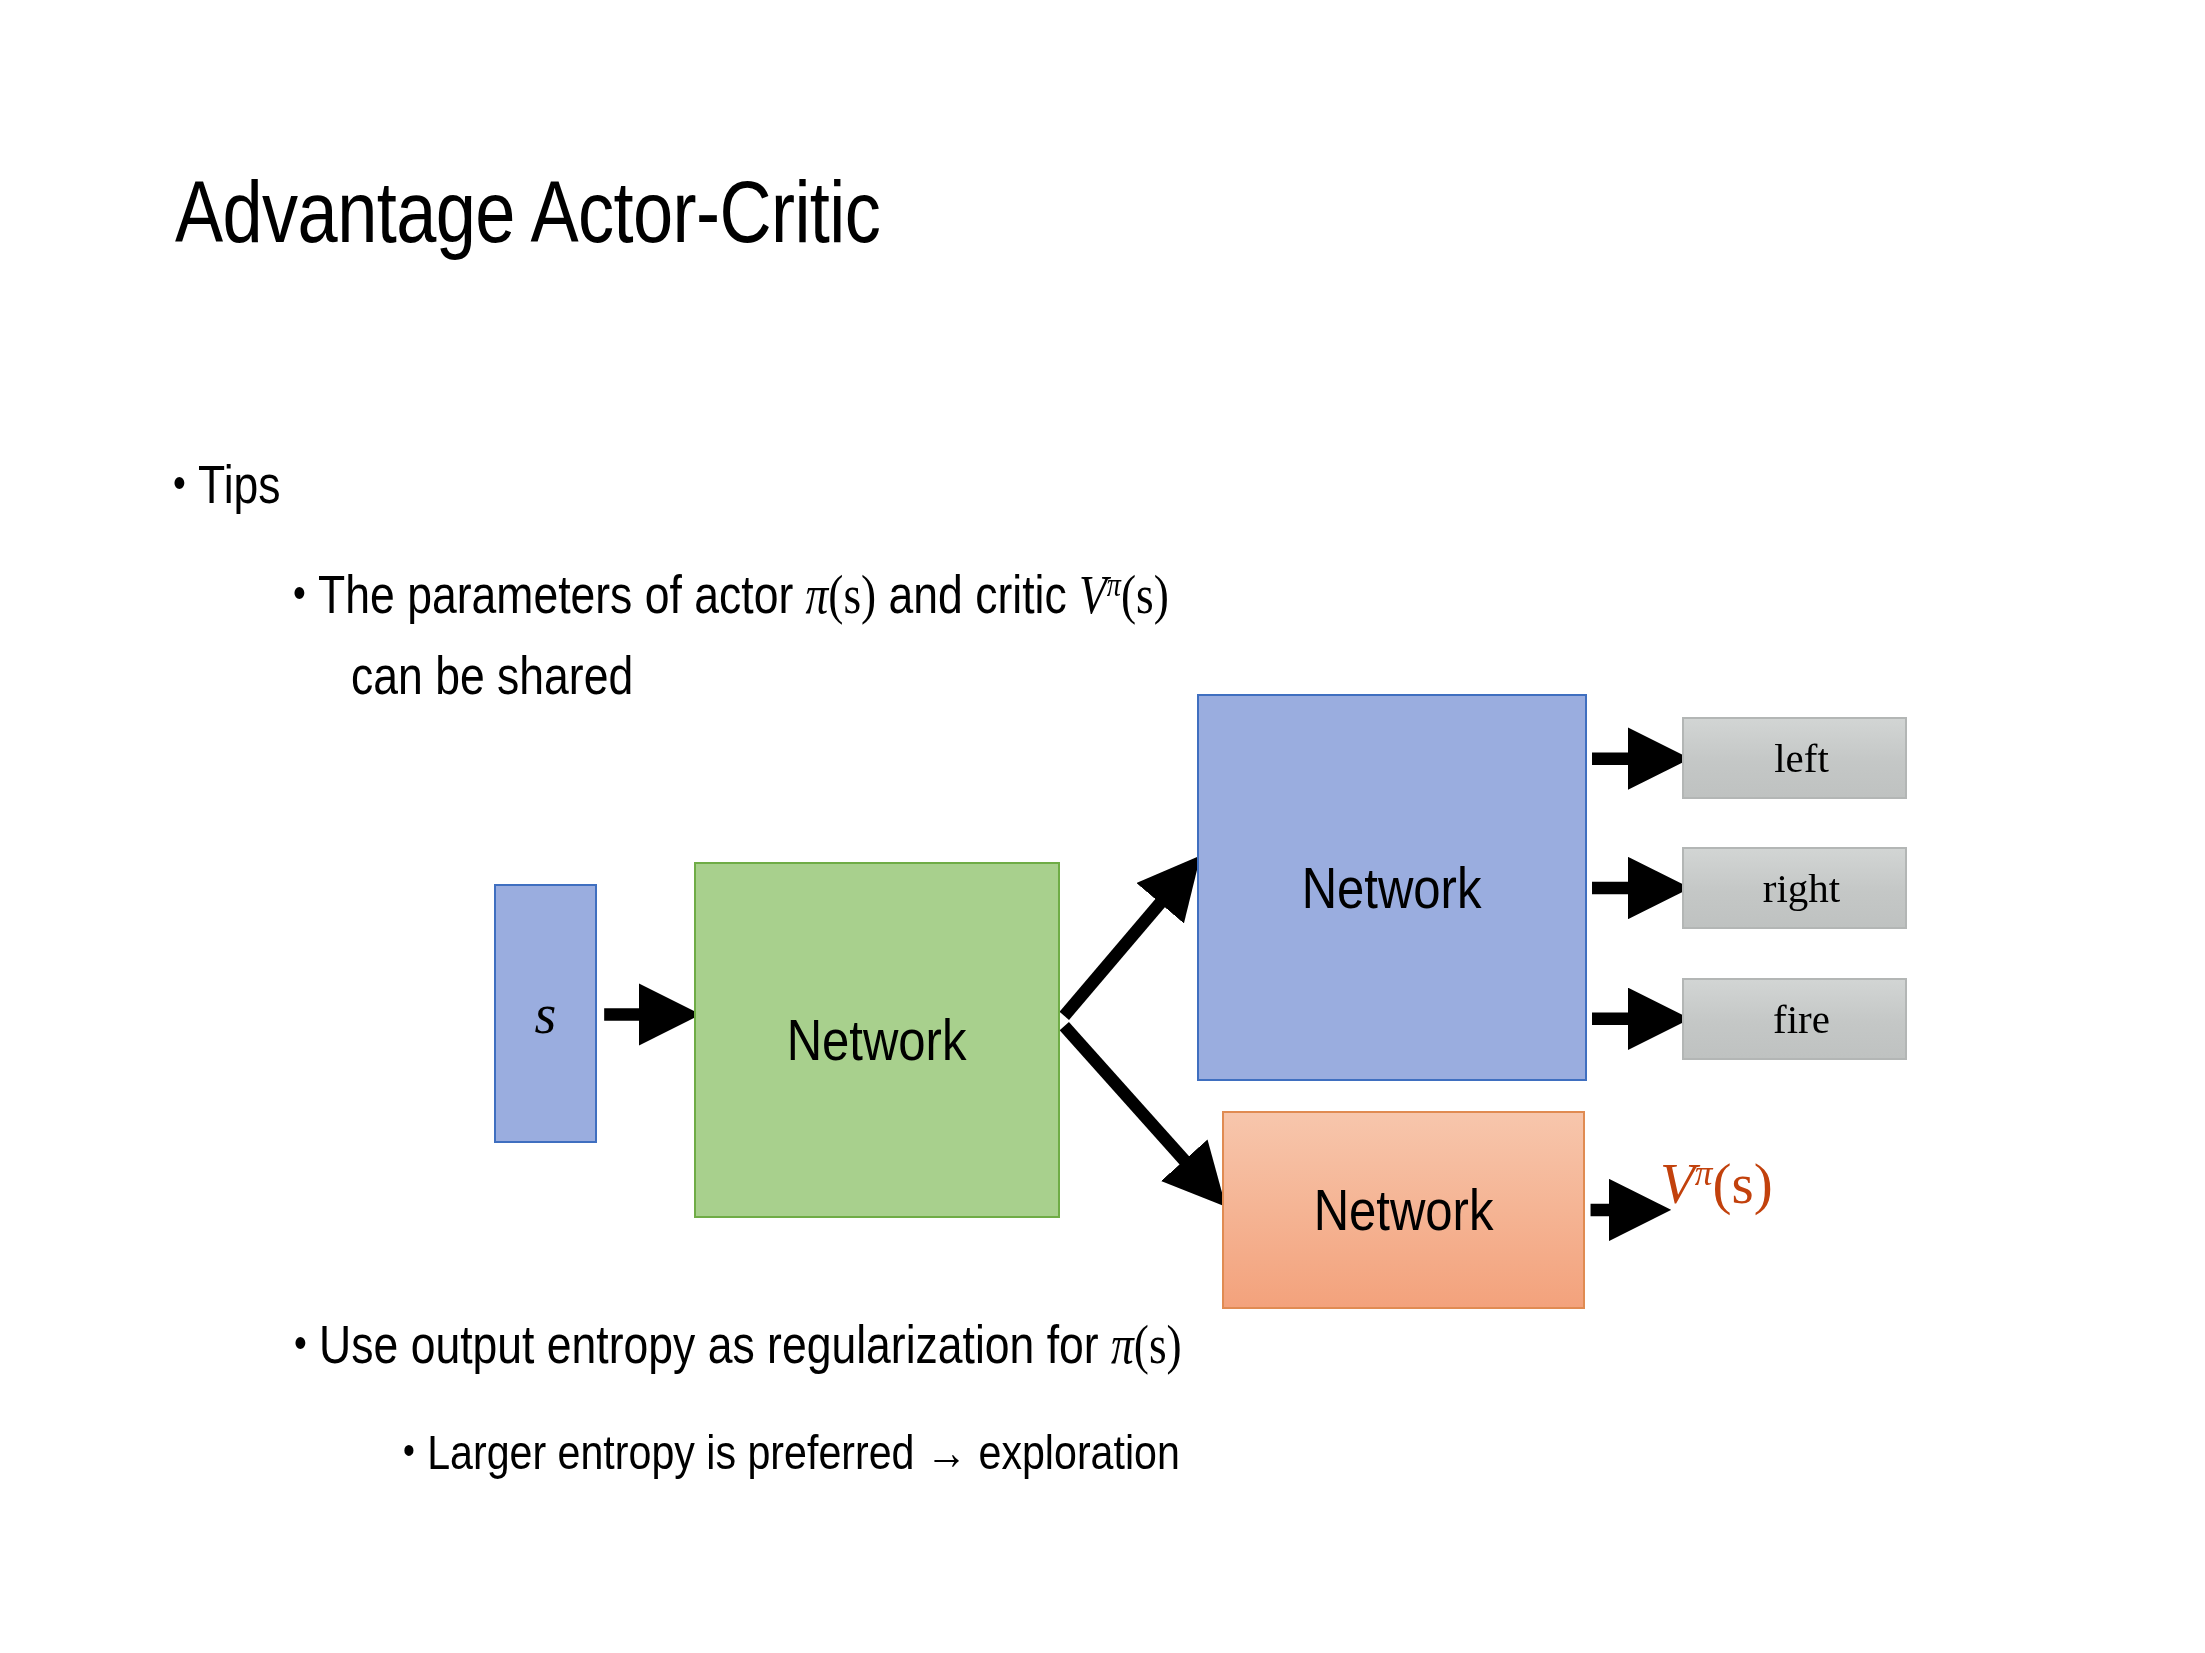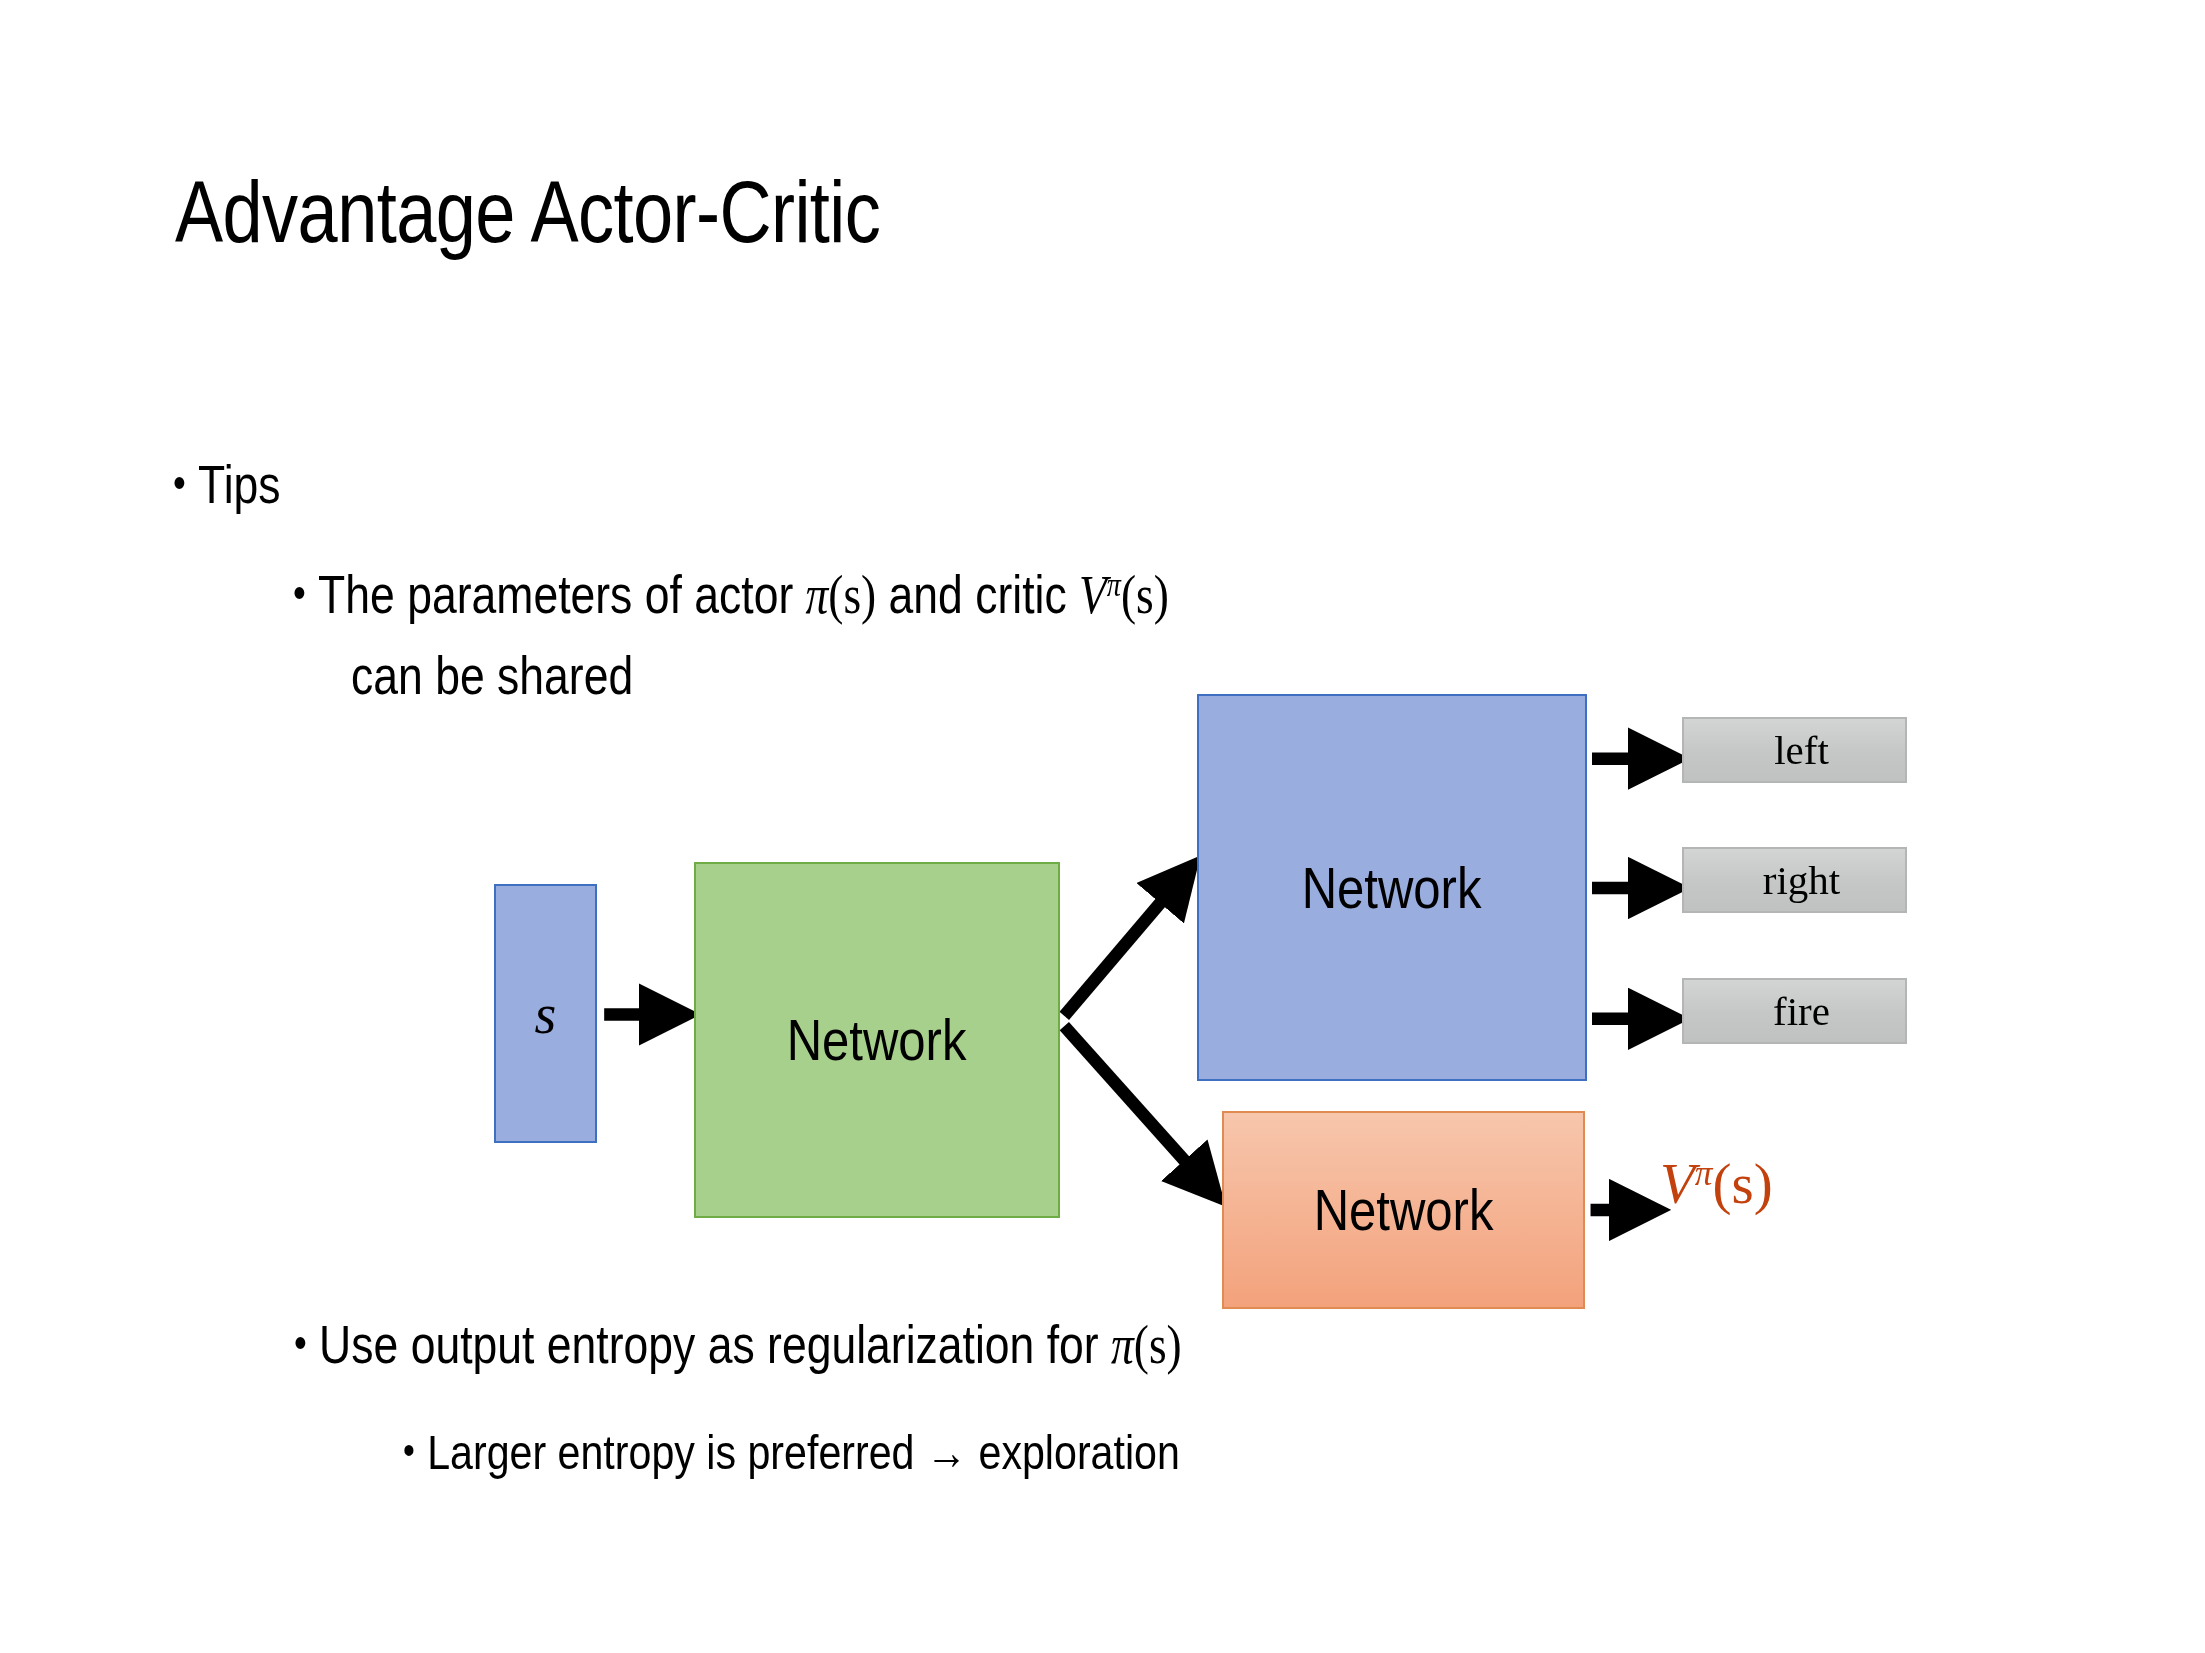--- a/index.html
+++ b/index.html
@@ -130,21 +130,21 @@
 
   .box-orange {
     left: 1222px; top: 1111px;
     width: 363px; height: 198px;
     background: linear-gradient(to bottom, #F7C6AC 0%, #F3A27C 100%);
     border: 2.2px solid #E08B52;
   }
   .box-orange .box-label { font-size: 57px; }
 
   .box-out {
-    width: 225px; height: 66px;
+    width: 225px; height: 82px;
     background: linear-gradient(to bottom, #D2D5D4 0%, #C4C7C6 55%, #BFC2C1 100%);
     border: 2.2px solid #B3B6B5;
     padding-left: 14px;
   }
   .box-out .box-label {
     font-family: "Liberation Serif", serif;
     font-size: 41px;
     transform: none;
   }
   .out-left  { left: 1682px; top: 717px;  }

